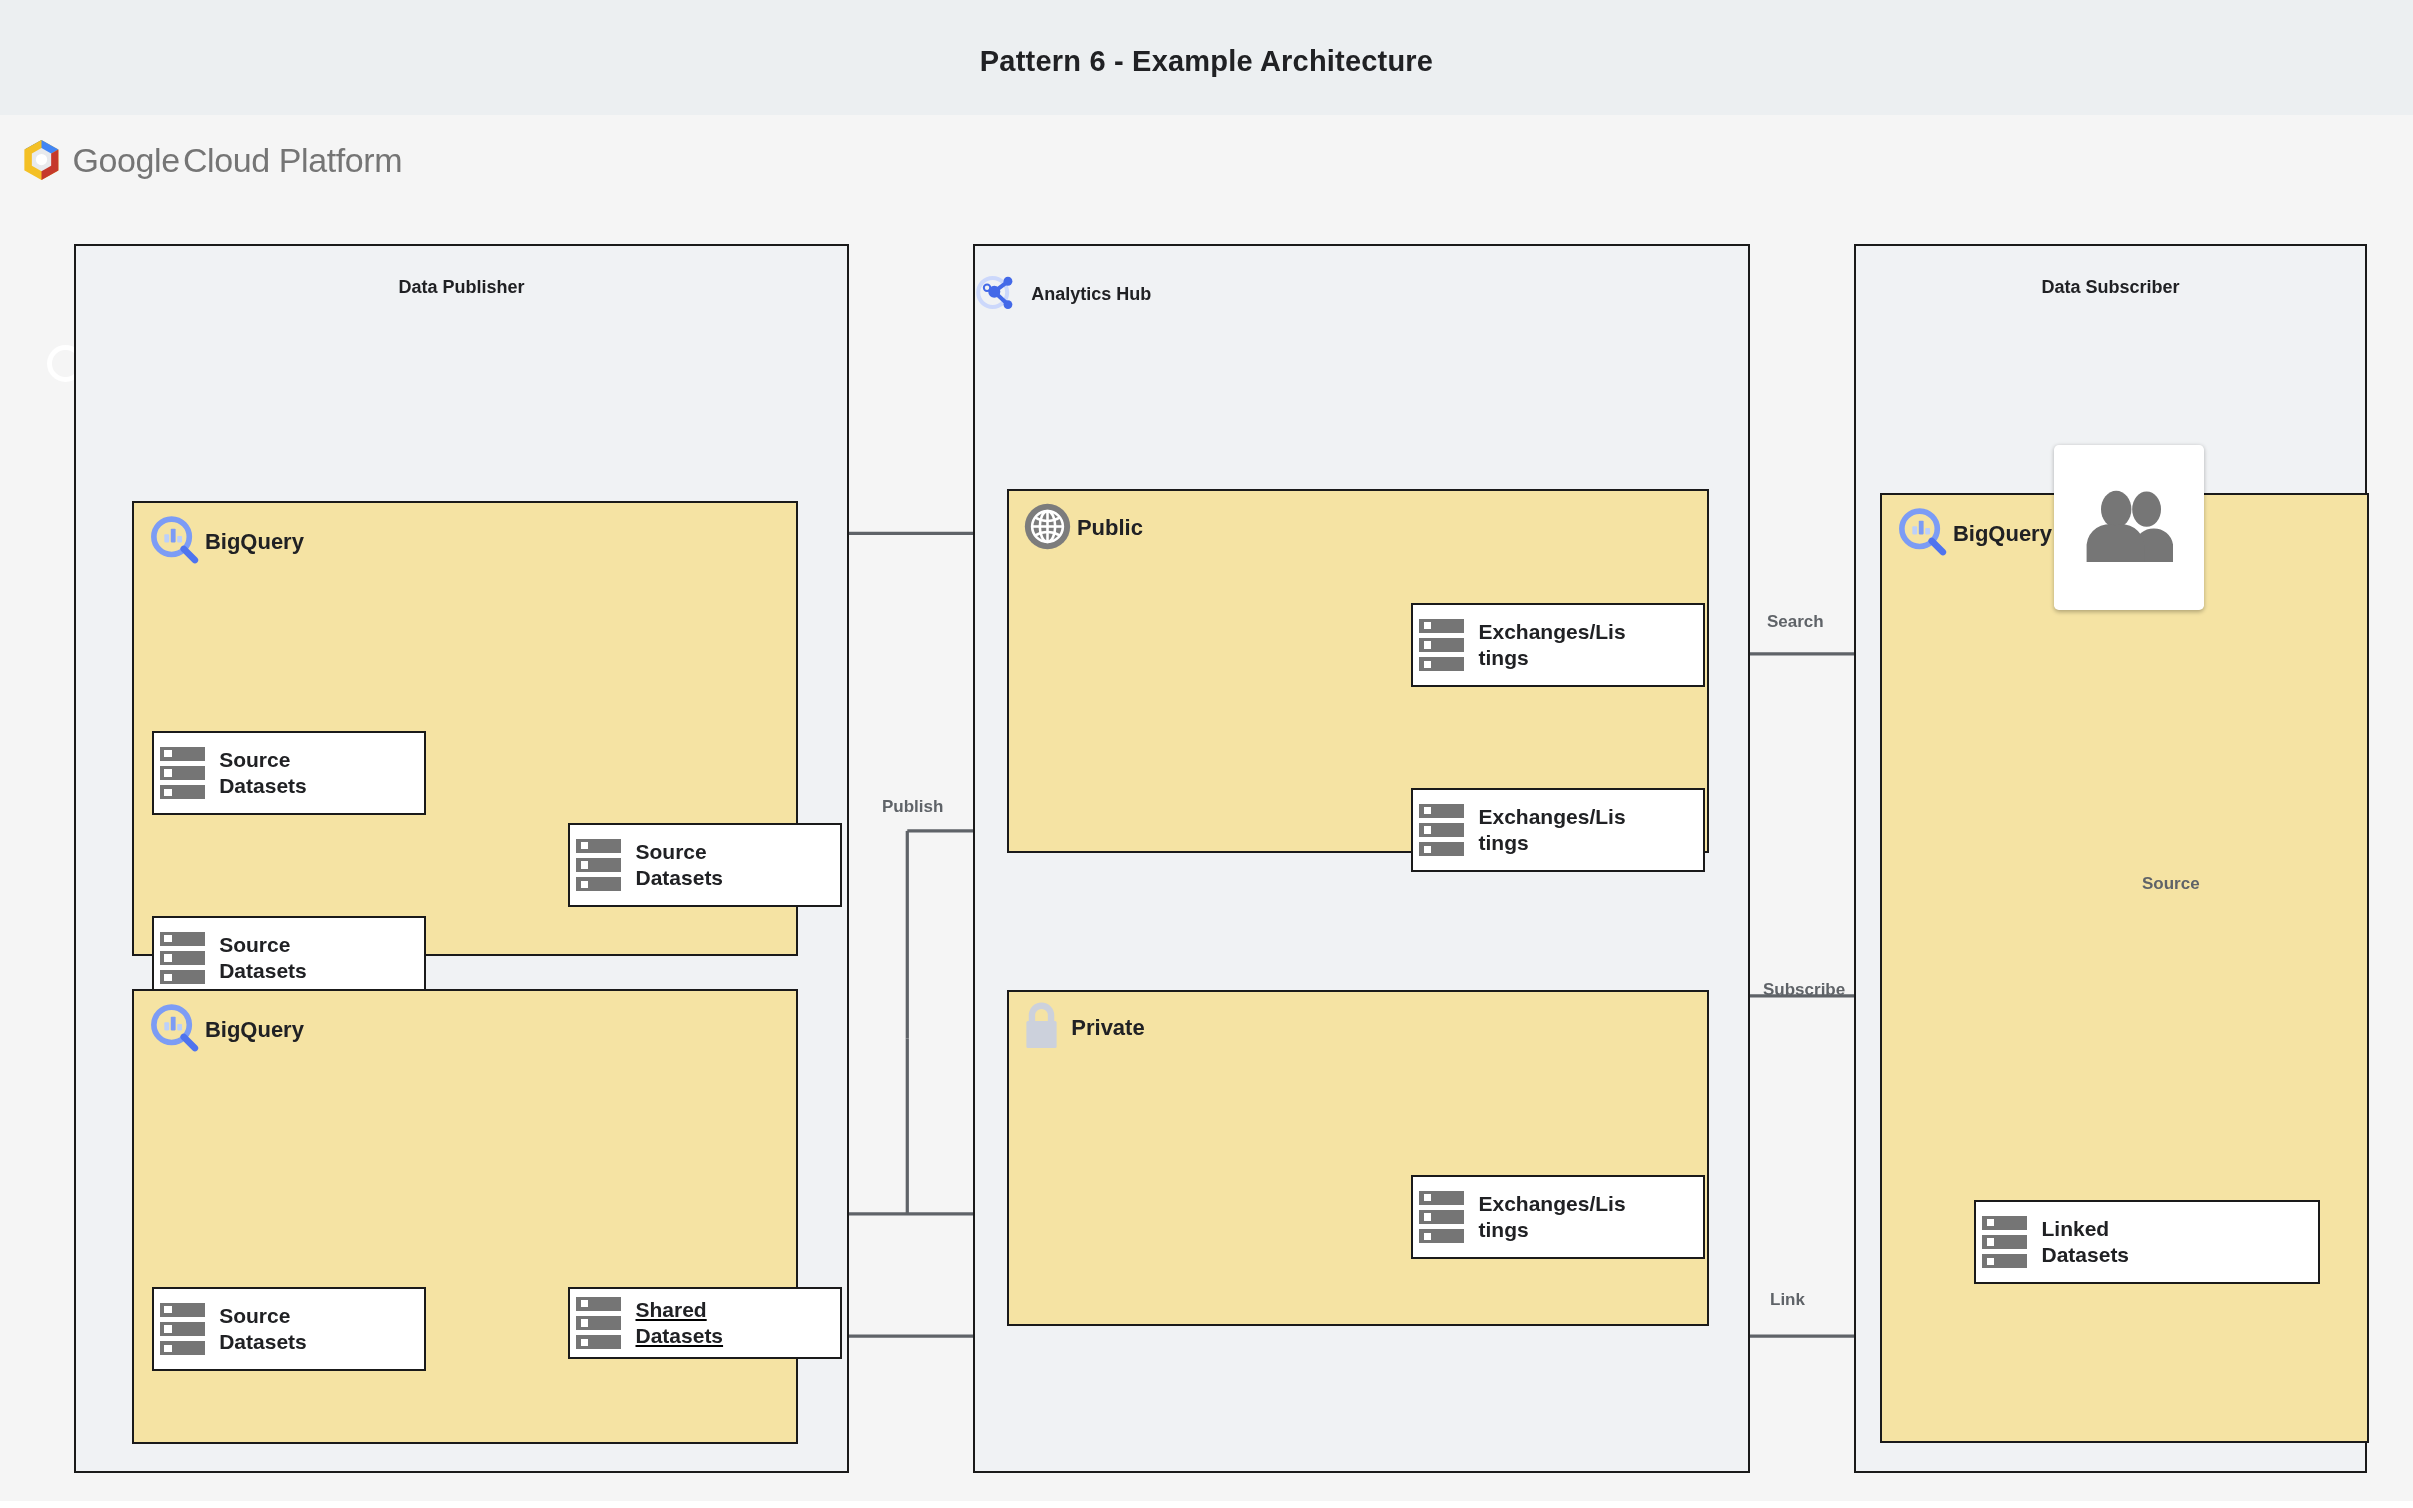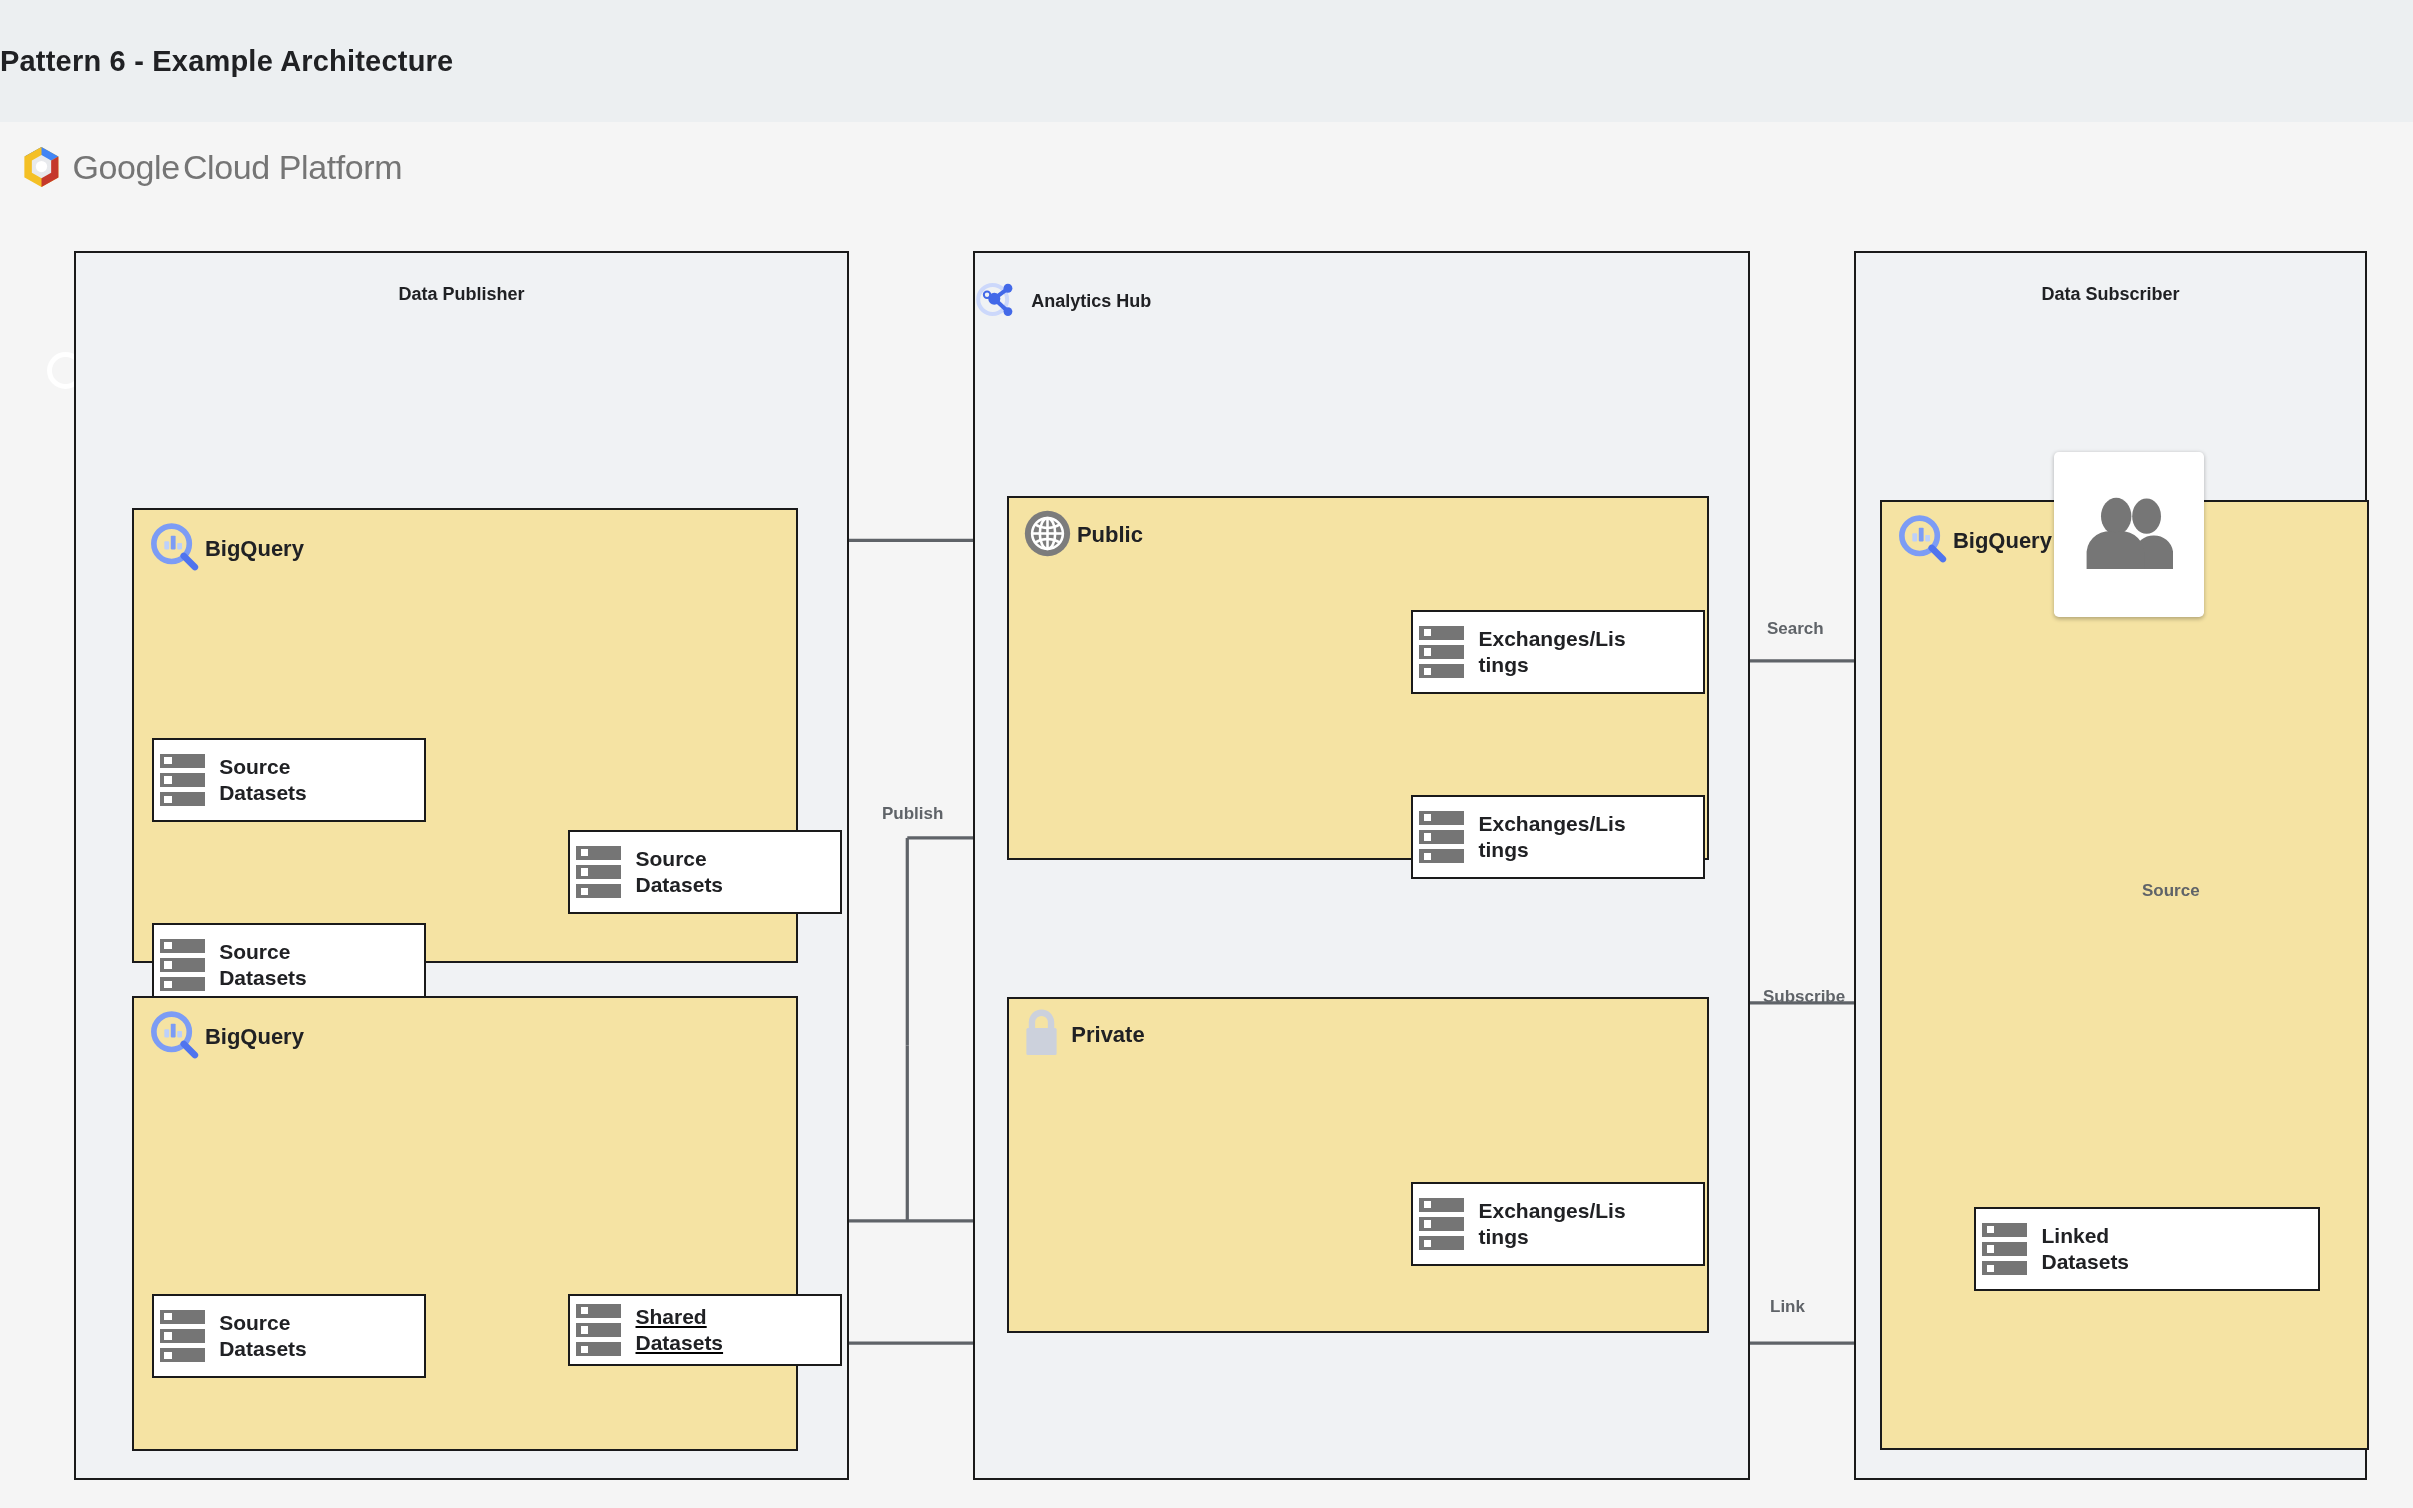--- a/index.html
+++ b/index.html
@@ -12,32 +12,33 @@
   }
 
   
   #title-bar {
     position: absolute;
     left: 0; top: 0;
     width: 2413px; height: 122px;
     background: #eceff1;
     display: flex;
     align-items: center;
+    justify-content: center;
   }
   #title-bar .title-text {
     font-size: 29px;
     font-weight: bold;
     color: #202124;
     letter-spacing: 0.2px;
   }
 
   
   #canvas {
     position: absolute;
-    left: 0; top: 122px;
+    left: 0; top: 115px;
     width: 2413px; height: 1386px;
     background: #f5f5f5;
   }
 
   
   #gcp-logo {
     position: absolute;
     left: 22.5px; top: 24px;
     display: flex;
     align-items: center;

